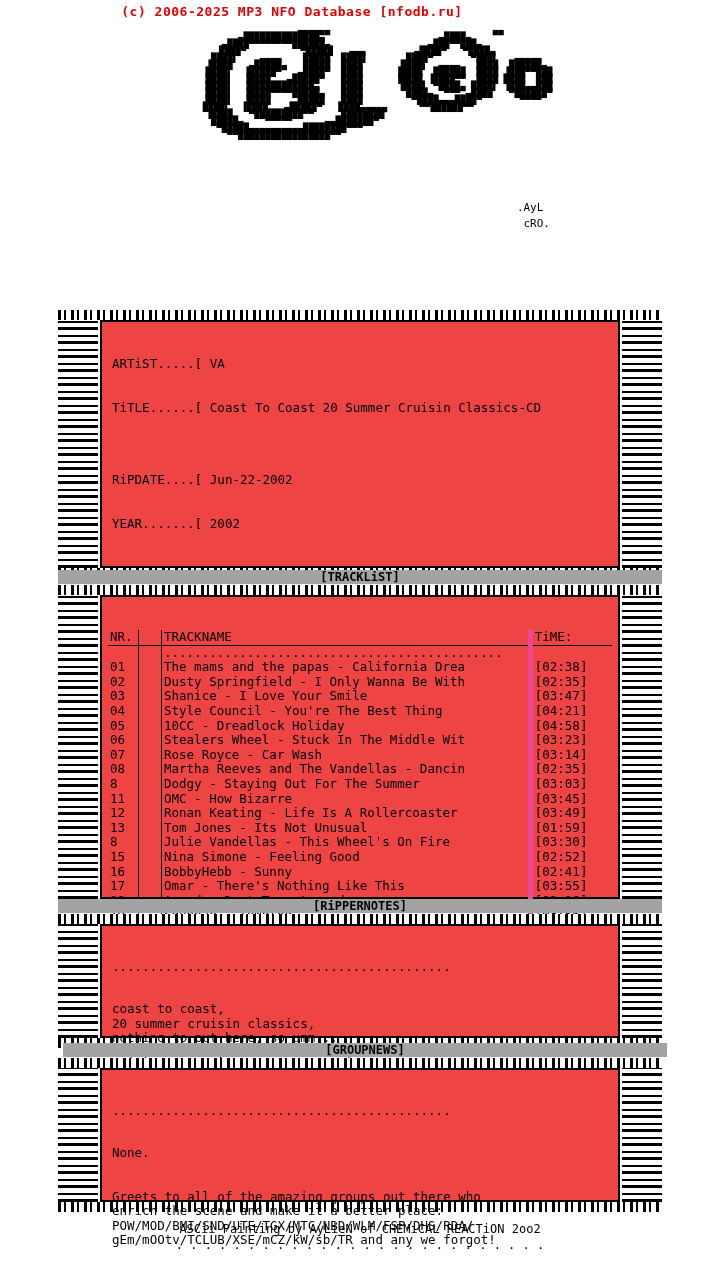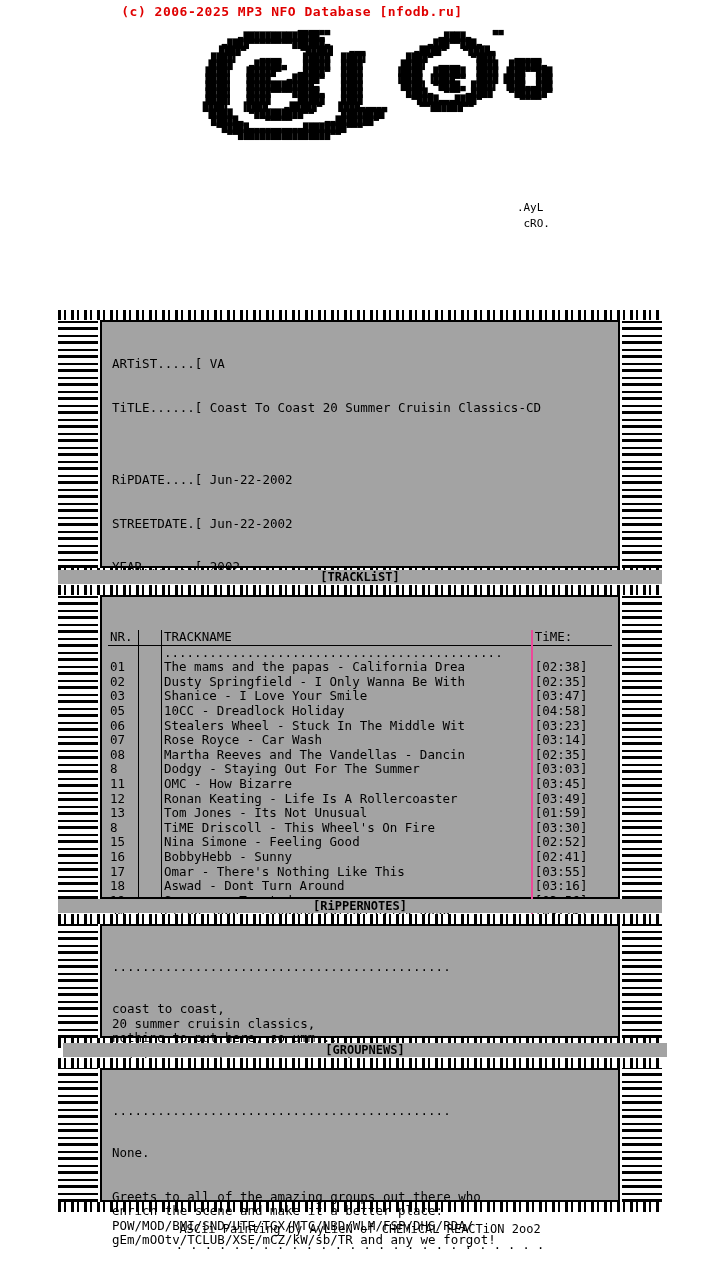--- a/index.html
+++ b/index.html
@@ -69,21 +69,21 @@
     left: 58px;
     width: 604px;
   }
   .blk .noise-top, .blk .noise-bot {
     height: 10px;
     background:
       repeating-linear-gradient(90deg, #000 0 3px, #fff 3px 6px, #000 6px 8px, #fff 8px 13px);
     opacity: 1;
   }
   .panel {
-    background: #a3a3a3;
+    background: #ef4444;
     border: 2px solid #000;
     margin: 0 42px;
     padding: 6px 10px;
     font-size: 12.5px;
     line-height: 14.5px;
     white-space: pre;
   }
   .side-rail-l, .side-rail-r {
     position: absolute;
     top: 0;
@@ -116,21 +116,21 @@
   }
   table.tracks td, table.tracks th {
     padding: 0 2px;
     white-space: pre;
     font-weight: normal;
     text-align: left;
     vertical-align: top;
   }
   td.nr { width: 26px; }
   td.gap { width: 18px; border-left: 1px solid #000; border-right: 1px solid #000;}
-  td.tm { width: 62px; text-align: left; border-left: 2px solid #ec4899; padding-left: 6px;}
+  td.tm { width: 62px; text-align: left; border-left: 5px solid #ec4899; padding-left: 6px;}
   .hline { border-top: 1px solid #000; }
 
   .footer-credit {
     position: absolute;
     left: 0;
     width: 720px;
     text-align: center;
     font-size: 12px;
     line-height: 15px;
     white-space: pre;
@@ -172,21 +172,20 @@
   <div class="blk" style="top:310px;">
     <div class="noise-top"></div>
     <div style="position:relative;">
       <div class="side-rail-l"></div>
       <div class="side-rail-r"></div>
       <div class="panel" style="height:232px;">
         <div class="info-line">ARTiST.....[ VA</div>
         <div class="info-line">TiTLE......[ Coast To Coast 20 Summer Cruisin Classics-CD</div>
         <div class="info-line"></div>
         <div class="info-line">RiPDATE....[ Jun-22-2002</div>
-        <div class="info-line">STREETDATE.[ Jun-22-2002</div>
         <div class="info-line">YEAR.......[ 2002</div>
         <div class="info-line"></div>
         <div class="info-line">GRABBER....[ EAC v0.9b2</div>
         <div class="info-line">ENCODER....[ LAME 3.92</div>
         <div class="info-line">QUALiTY....[ 192kbps/44.1Khz/Full Stereo</div>
         <div class="info-line"></div>
         <div class="info-line">Nr.Of Songs[ 20</div>
         <div class="info-line">COMPANY....[ Daily Mail</div>
         <div class="info-line">SiZE.......[ 91,2 MB</div>
         <div class="info-line">RiPPER.....[ - PULSE -</div>
@@ -231,20 +230,26 @@
             <td>Dusty Springfield - I Only Wanna Be With</td>
             <td class="tm">[02:35]</td>
           </tr>
           <tr>
             <td class="nr">03</td>
             <td class="gap"></td>
             <td>Shanice - I Love Your Smile</td>
             <td class="tm">[03:47]</td>
           </tr>
           <tr>
+            <td class="nr">04</td>
+            <td class="gap"></td>
+            <td>Style Council - You're The Best Thing</td>
+            <td class="tm">[04:21]</td>
+          </tr>
+          <tr>
             <td class="nr">05</td>
             <td class="gap"></td>
             <td>10CC - Dreadlock Holiday</td>
             <td class="tm">[04:58]</td>
           </tr>
           <tr>
             <td class="nr">06</td>
             <td class="gap"></td>
             <td>Stealers Wheel - Stuck In The Middle Wit</td>
             <td class="tm">[03:23]</td>
@@ -281,21 +286,21 @@
           </tr>
           <tr>
             <td class="nr">13</td>
             <td class="gap"></td>
             <td>Tom Jones - Its Not Unusual</td>
             <td class="tm">[01:59]</td>
           </tr>
           <tr>
             <td class="nr">8</td>
             <td class="gap"></td>
-            <td>TiME Driscoll - This Wheel's On Fire</td>
+            <td>Julie Vandellas - This Wheel's On Fire</td>
             <td class="tm">[03:30]</td>
           </tr>
           <tr>
             <td class="nr">15</td>
             <td class="gap"></td>
             <td>Nina Simone - Feeling Good</td>
             <td class="tm">[02:52]</td>
           </tr>
           <tr>
             <td class="nr">16</td>

